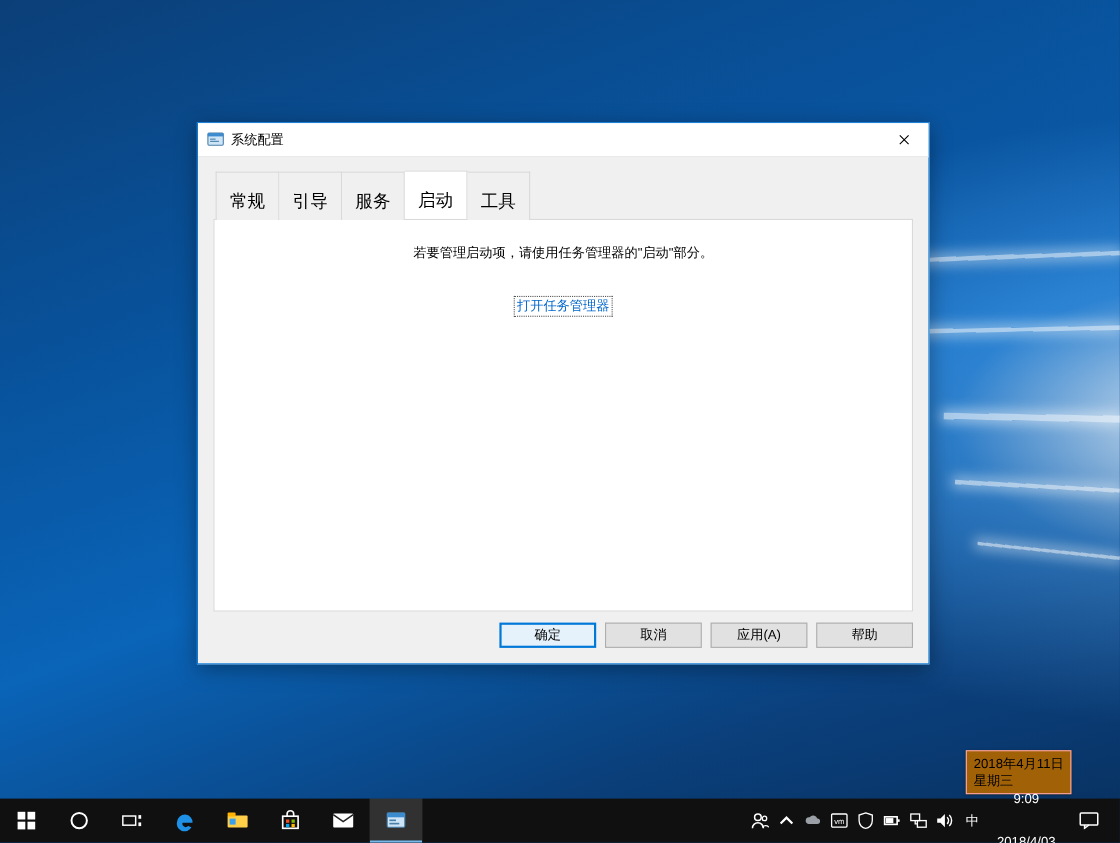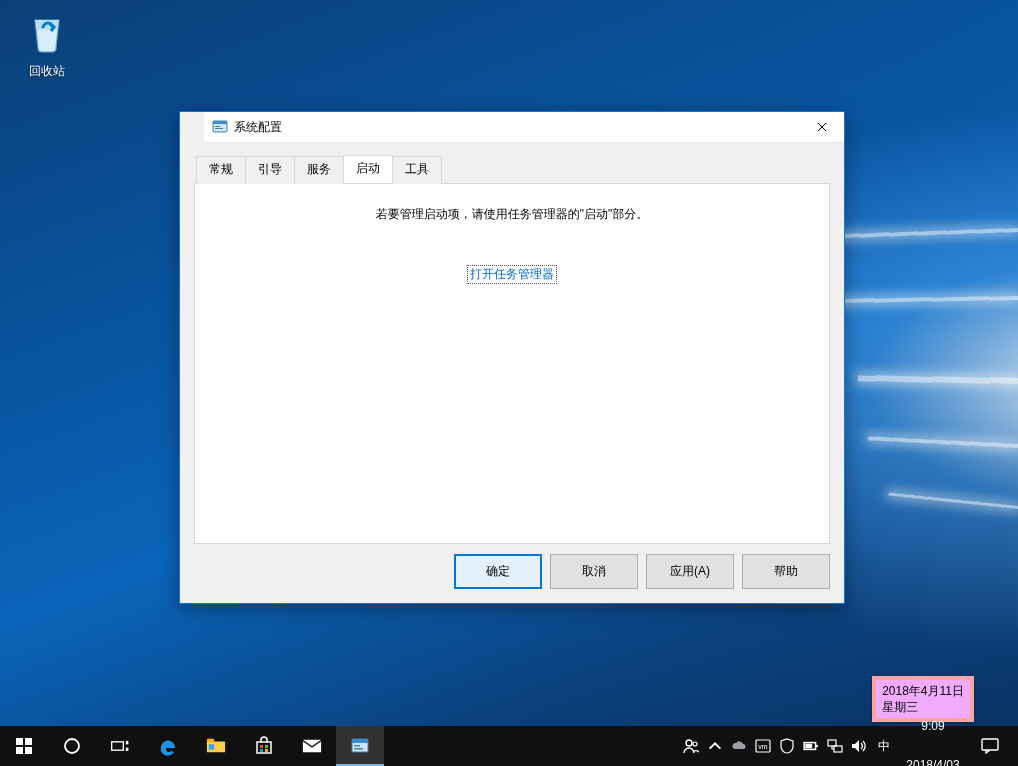--- a/index.html
+++ b/index.html
@@ -61,21 +61,20 @@
     display: flex;
     flex-direction: column;
   }
   .titlebar {
     height: 30px;
     background: #fff;
     display: flex;
     align-items: center;
     padding-left: 8px;
     border-bottom: 1px solid #e5e5e5;
-    margin-left: 24px;
   }
   .titlebar .app-icon {
     width: 16px; height: 16px; margin-right: 6px;
   }
   .titlebar .title { font-size: 12px; color: #000; }
   .titlebar .close {
     margin-left: auto;
     width: 45px;
     height: 30px;
     display: flex;
@@ -91,22 +90,22 @@
     flex-direction: column;
   }
 
   .tabstrip {
     display: flex;
     position: relative;
     top: 1px;
     padding-left: 2px;
   }
   .tab {
-    padding: 4px 12px 5px 12px;
-    font-size: 12px;
+    padding: 16px 12px 5px 12px;
+    font-size: 16px;
     border: 1px solid #d9d9d9;
     border-bottom: none;
     background: #f0f0f0;
     margin-right: 0;
     position: relative;
     cursor: pointer;
   }
   .tab + .tab { border-left: none; }
   .tab.active {
     background: #fff;
@@ -124,53 +123,53 @@
     padding: 20px;
     text-align: center;
   }
   .tabpage .msg {
     margin-top: 2px;
     font-size: 12px;
     color: #000;
   }
   .tabpage .link {
     display: inline-block;
-    margin-top: 42px;
+    margin-top: 30px;
     color: #0066cc;
     border: 1px dotted #555;
     padding: 0 2px;
     cursor: pointer;
   }
 
   .btnrow {
     display: flex;
     justify-content: flex-end;
     gap: 8px;
     margin-top: 10px;
   }
   .btn {
     width: 88px;
-    height: 35px;
+    height: 23px;
     font-size: 12px;
     background: #e1e1e1;
     border: 1px solid #adadad;
     cursor: pointer;
   }
   .btn.default {
     border: 2px solid #0078d7;
     background: #e5f1fb;
   }
 
   
   .date-tooltip {
     position: absolute;
     right: 44px;
     bottom: 44px;
-    background: #f0abfc;
-    border: 4px solid #fca5a5;
+    background: #a16207;
+    border: 1px solid #fca5a5;
     padding: 3px 6px;
     font-size: 12px;
     line-height: 1.35;
     color: #000;
     box-shadow: 0 1px 3px rgba(0,0,0,0.3);
   }
 
   
   .taskbar {
     position: absolute;
@@ -240,29 +239,20 @@
 <body>
 
 <div class="desktop">
 
   <div class="shard" style="top:228px; width:200px; height:4px; transform:rotate(-2deg);"></div>
   <div class="shard" style="top:296px; width:220px; height:4px; transform:rotate(-1deg);"></div>
   <div class="shard" style="top:378px; width:160px; height:6px; transform:rotate(1deg);"></div>
   <div class="shard" style="top:444px; width:150px; height:4px; transform:rotate(3deg);"></div>
   <div class="shard" style="top:506px; width:130px; height:3px; transform:rotate(6deg);"></div>
 
-  <div class="desktop-icon">
-    <svg viewBox="0 0 48 48">
-      <path d="M12 12 L36 12 L33 40 Q33 44 29 44 L19 44 Q15 44 15 40 Z" fill="#d6eef9" stroke="#6aa2bd" stroke-width="1.2"></path>
-      <path d="M12 12 L36 12 L34 22 L14 22 Z" fill="#b8def1"></path>
-      <path d="M20 20 a5 5 0 1 1 10 0" fill="none" stroke="#0078d4" stroke-width="3"></path>
-      <path d="M27 16 l4 3 l-3 4" fill="none" stroke="#0078d4" stroke-width="3"></path>
-    </svg>
-    <div class="label">回收站</div>
-  </div>
 </div>
 
 <div class="dialog">
   <div class="titlebar">
     <span class="app-icon">
       <svg viewBox="0 0 16 16">
         <rect x="1" y="2" width="14" height="11" rx="1" fill="#cde5f7" stroke="#4a7fa8" stroke-width="1"></rect>
         <rect x="1" y="2" width="14" height="3" fill="#3d8bcf"></rect>
         <rect x="3" y="7" width="5" height="1" fill="#4a7fa8"></rect>
         <rect x="3" y="9" width="8" height="1" fill="#4a7fa8"></rect>

